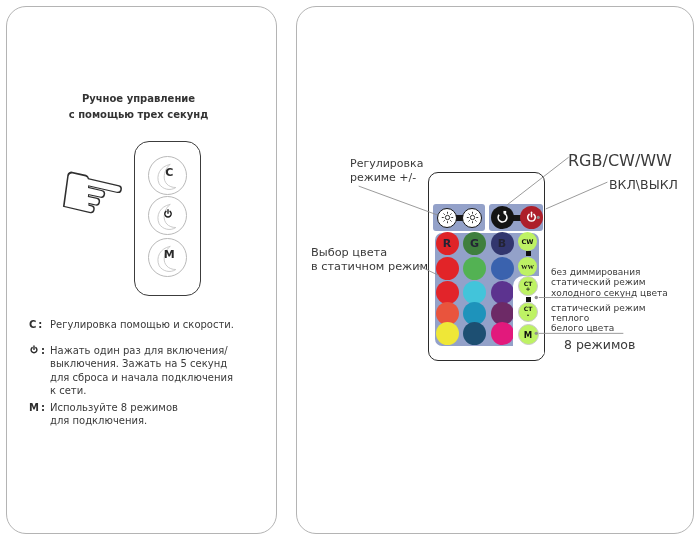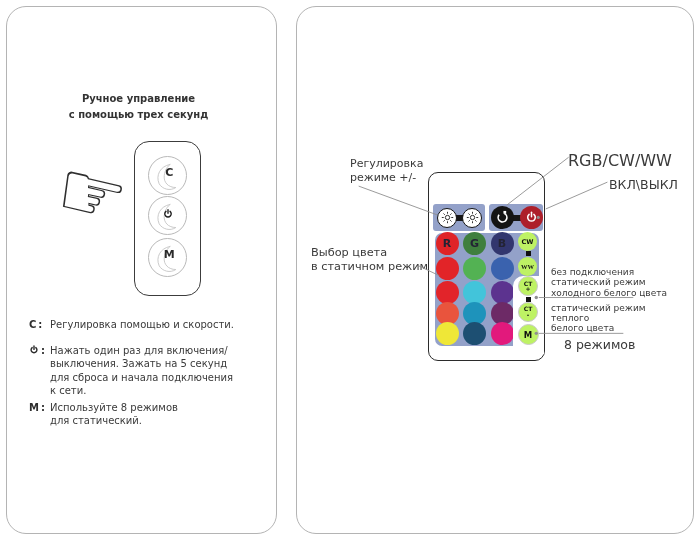--- a/index.html
+++ b/index.html
@@ -153,41 +153,41 @@
       </div>
     </div>
 
     <div class="bullet b3">
       <span class="b-label">
           <span>M</span>
           <span class="colon">:</span>
         </span>
       <div class="b-text">
         <div>Используйте 8 режимов</div>
-        <div>для статический.</div>
+        <div>для подключения.</div>
       </div>
     </div>
   </div>
 
   <div class="card card-right">
 
     <div class="rp-label lbl-brightness">
       <div>Регулировка</div>
       <div>режиме +/-</div>
     </div>
     <div class="rp-label lbl-rgb">RGB/CW/WW</div>
     <div class="rp-label lbl-power">ВКЛ\ВЫКЛ</div>
     <div class="rp-label lbl-colorsel">
       <div>Выбор цвета</div>
       <div>в статичном режиме</div>
     </div>
     <div class="rp-label lbl-ctblock ct-p1">
-      <div>без подключения</div>
+      <div>без диммирования</div>
       <div>статический режим</div>
-      <div>холодного белого цвета</div>
+      <div>холодного секунд цвета</div>
     </div>
     <div class="rp-label lbl-ctblock ct-p2">
       <div>статический режим теплого</div>
       <div>белого цвета</div>
     </div>
     <div class="rp-label lbl-modes">8 режимов</div>
 
     <div class="remote"></div>
 
     <div class="toppanel tp-left" style="background-color: rgb(147, 161, 201);"></div>

